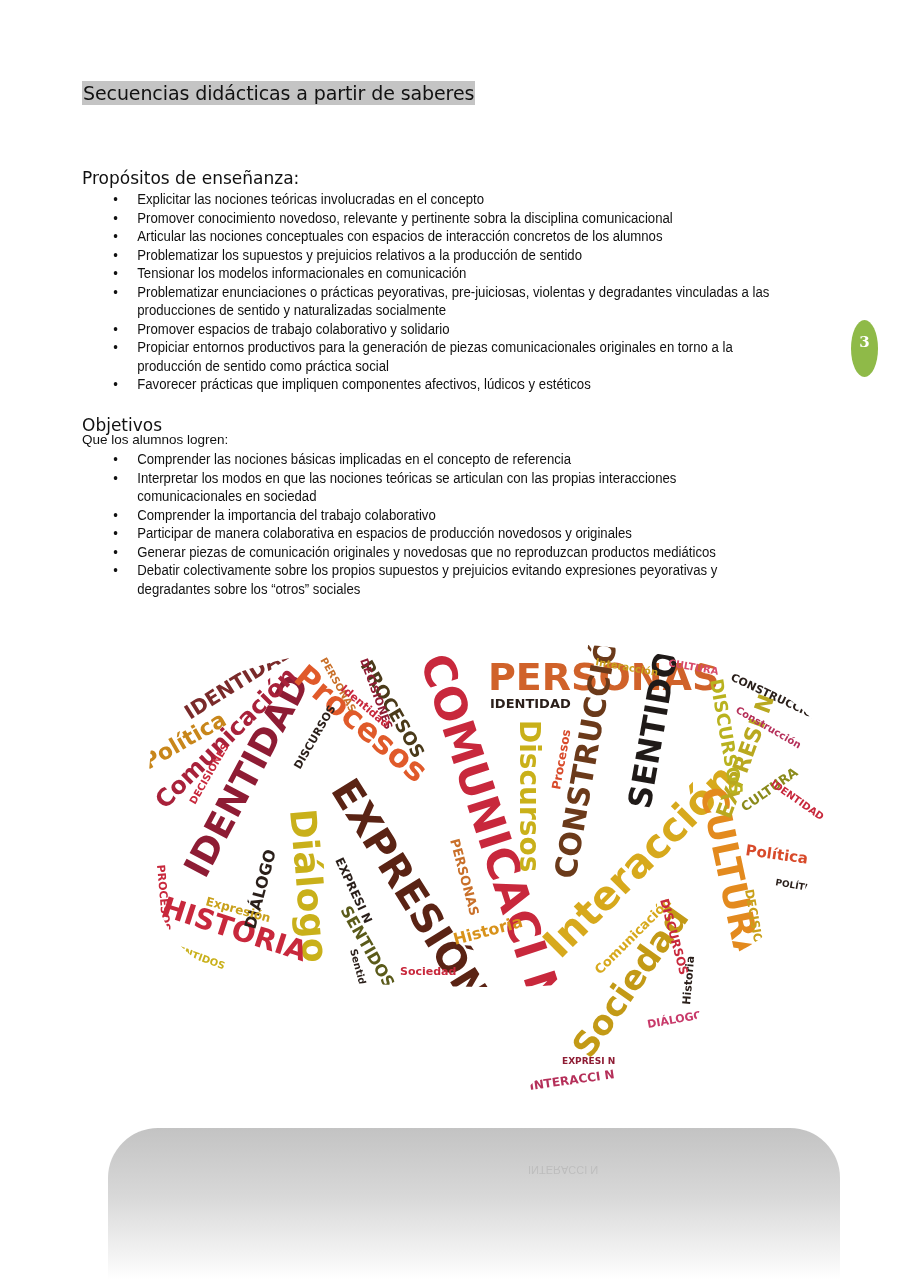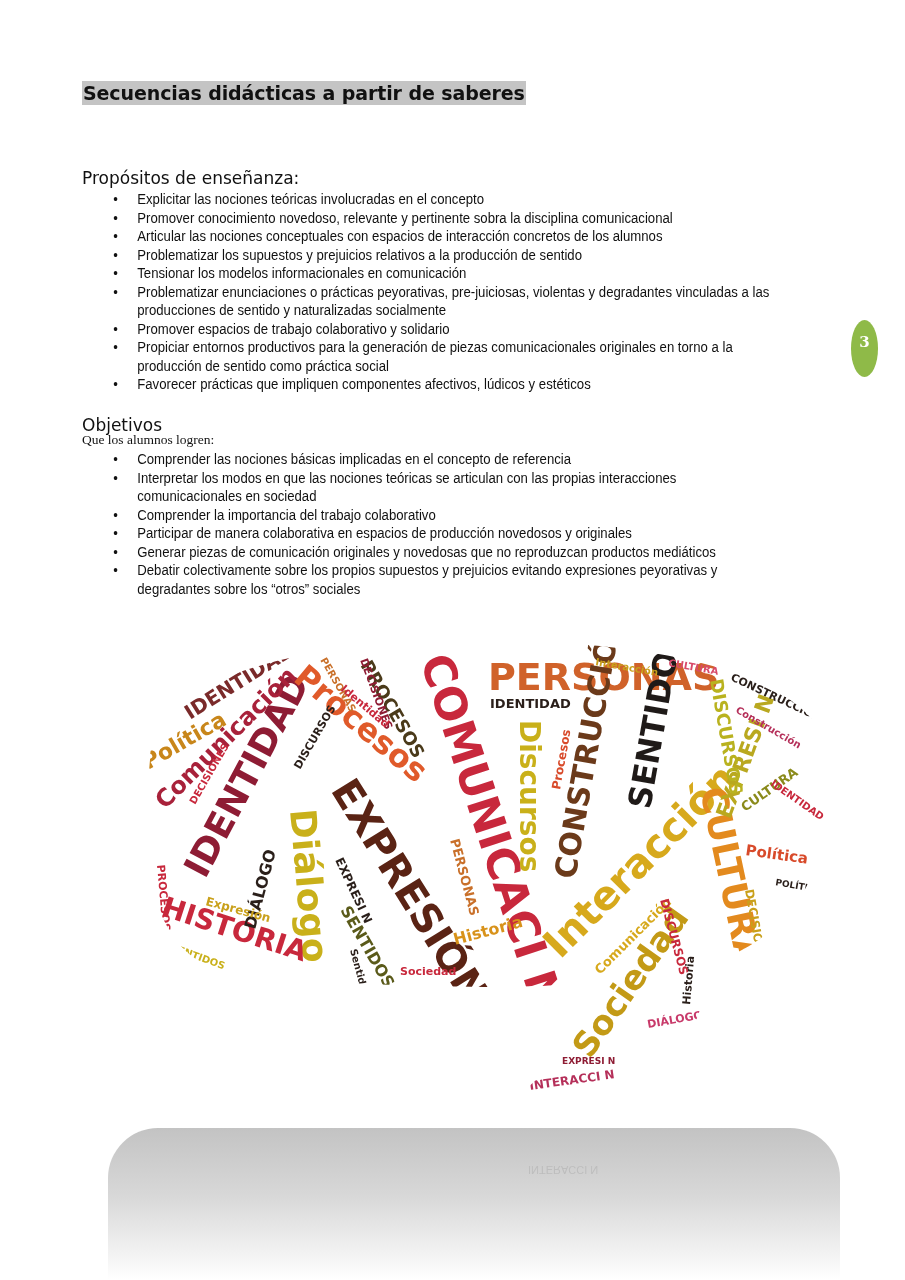--- a/index.html
+++ b/index.html
@@ -1,26 +1,26 @@
 <!DOCTYPE html>
 <html><head>
 <meta charset="utf-8">
 <style>
   html, body { margin: 0; padding: 0; background: #ffffff; }
   body { width: 905px; height: 1280px; position: relative; overflow: hidden;
          font-family: "DejaVu Sans", sans-serif; color: #111; }
   .page { position: absolute; left: 0; top: 0; width: 905px; height: 1280px; }
 
-  .heading { position: absolute; left: 82px; top: 81px; font-size: 19px; font-weight: bold;
+  .heading { position: absolute; left: 82px; top: 81px; font-size: 19px; font-weight: normal;
              background: #c4c4c4; padding: 0 1px; line-height: 24px; letter-spacing: -0.1px; }
   .subheading { position: absolute; left: 82px; top: 124px; font-size: 17px; font-weight: bold;
                 font-style: italic; line-height: 22px; }
   .section-title { position: absolute; left: 82px; font-size: 17px; line-height: 20px; }
   .intro { position: absolute; left: 82px; font-size: 13.5px; line-height: 17px;
-           font-family: Liberation Serif, serif; }
+           font-family: Liberation Sans, sans-serif; }
 
   ul.bullets { position: absolute; left: 110px; width: 712px; margin: 0; padding: 0; list-style: none;
                font-family: "Liberation Sans", sans-serif; font-size: 14px; line-height: 18.5px;
                transform: scaleX(0.94); transform-origin: left top; }
   ul.bullets li { position: relative; padding-left: 29px; }
   ul.bullets li .dot { position: absolute; left: 0; top: 0; width: 12px; text-align: center; }
 
   .page-badge { position: absolute; left: 851px; top: 320px; width: 27px; height: 57px;
                 background: #8fba48; border-radius: 50%; color: #fff; font-family: "DejaVu Serif", serif;
                 font-weight: bold; font-size: 15px; display: flex; align-items: center; justify-content: center; }

